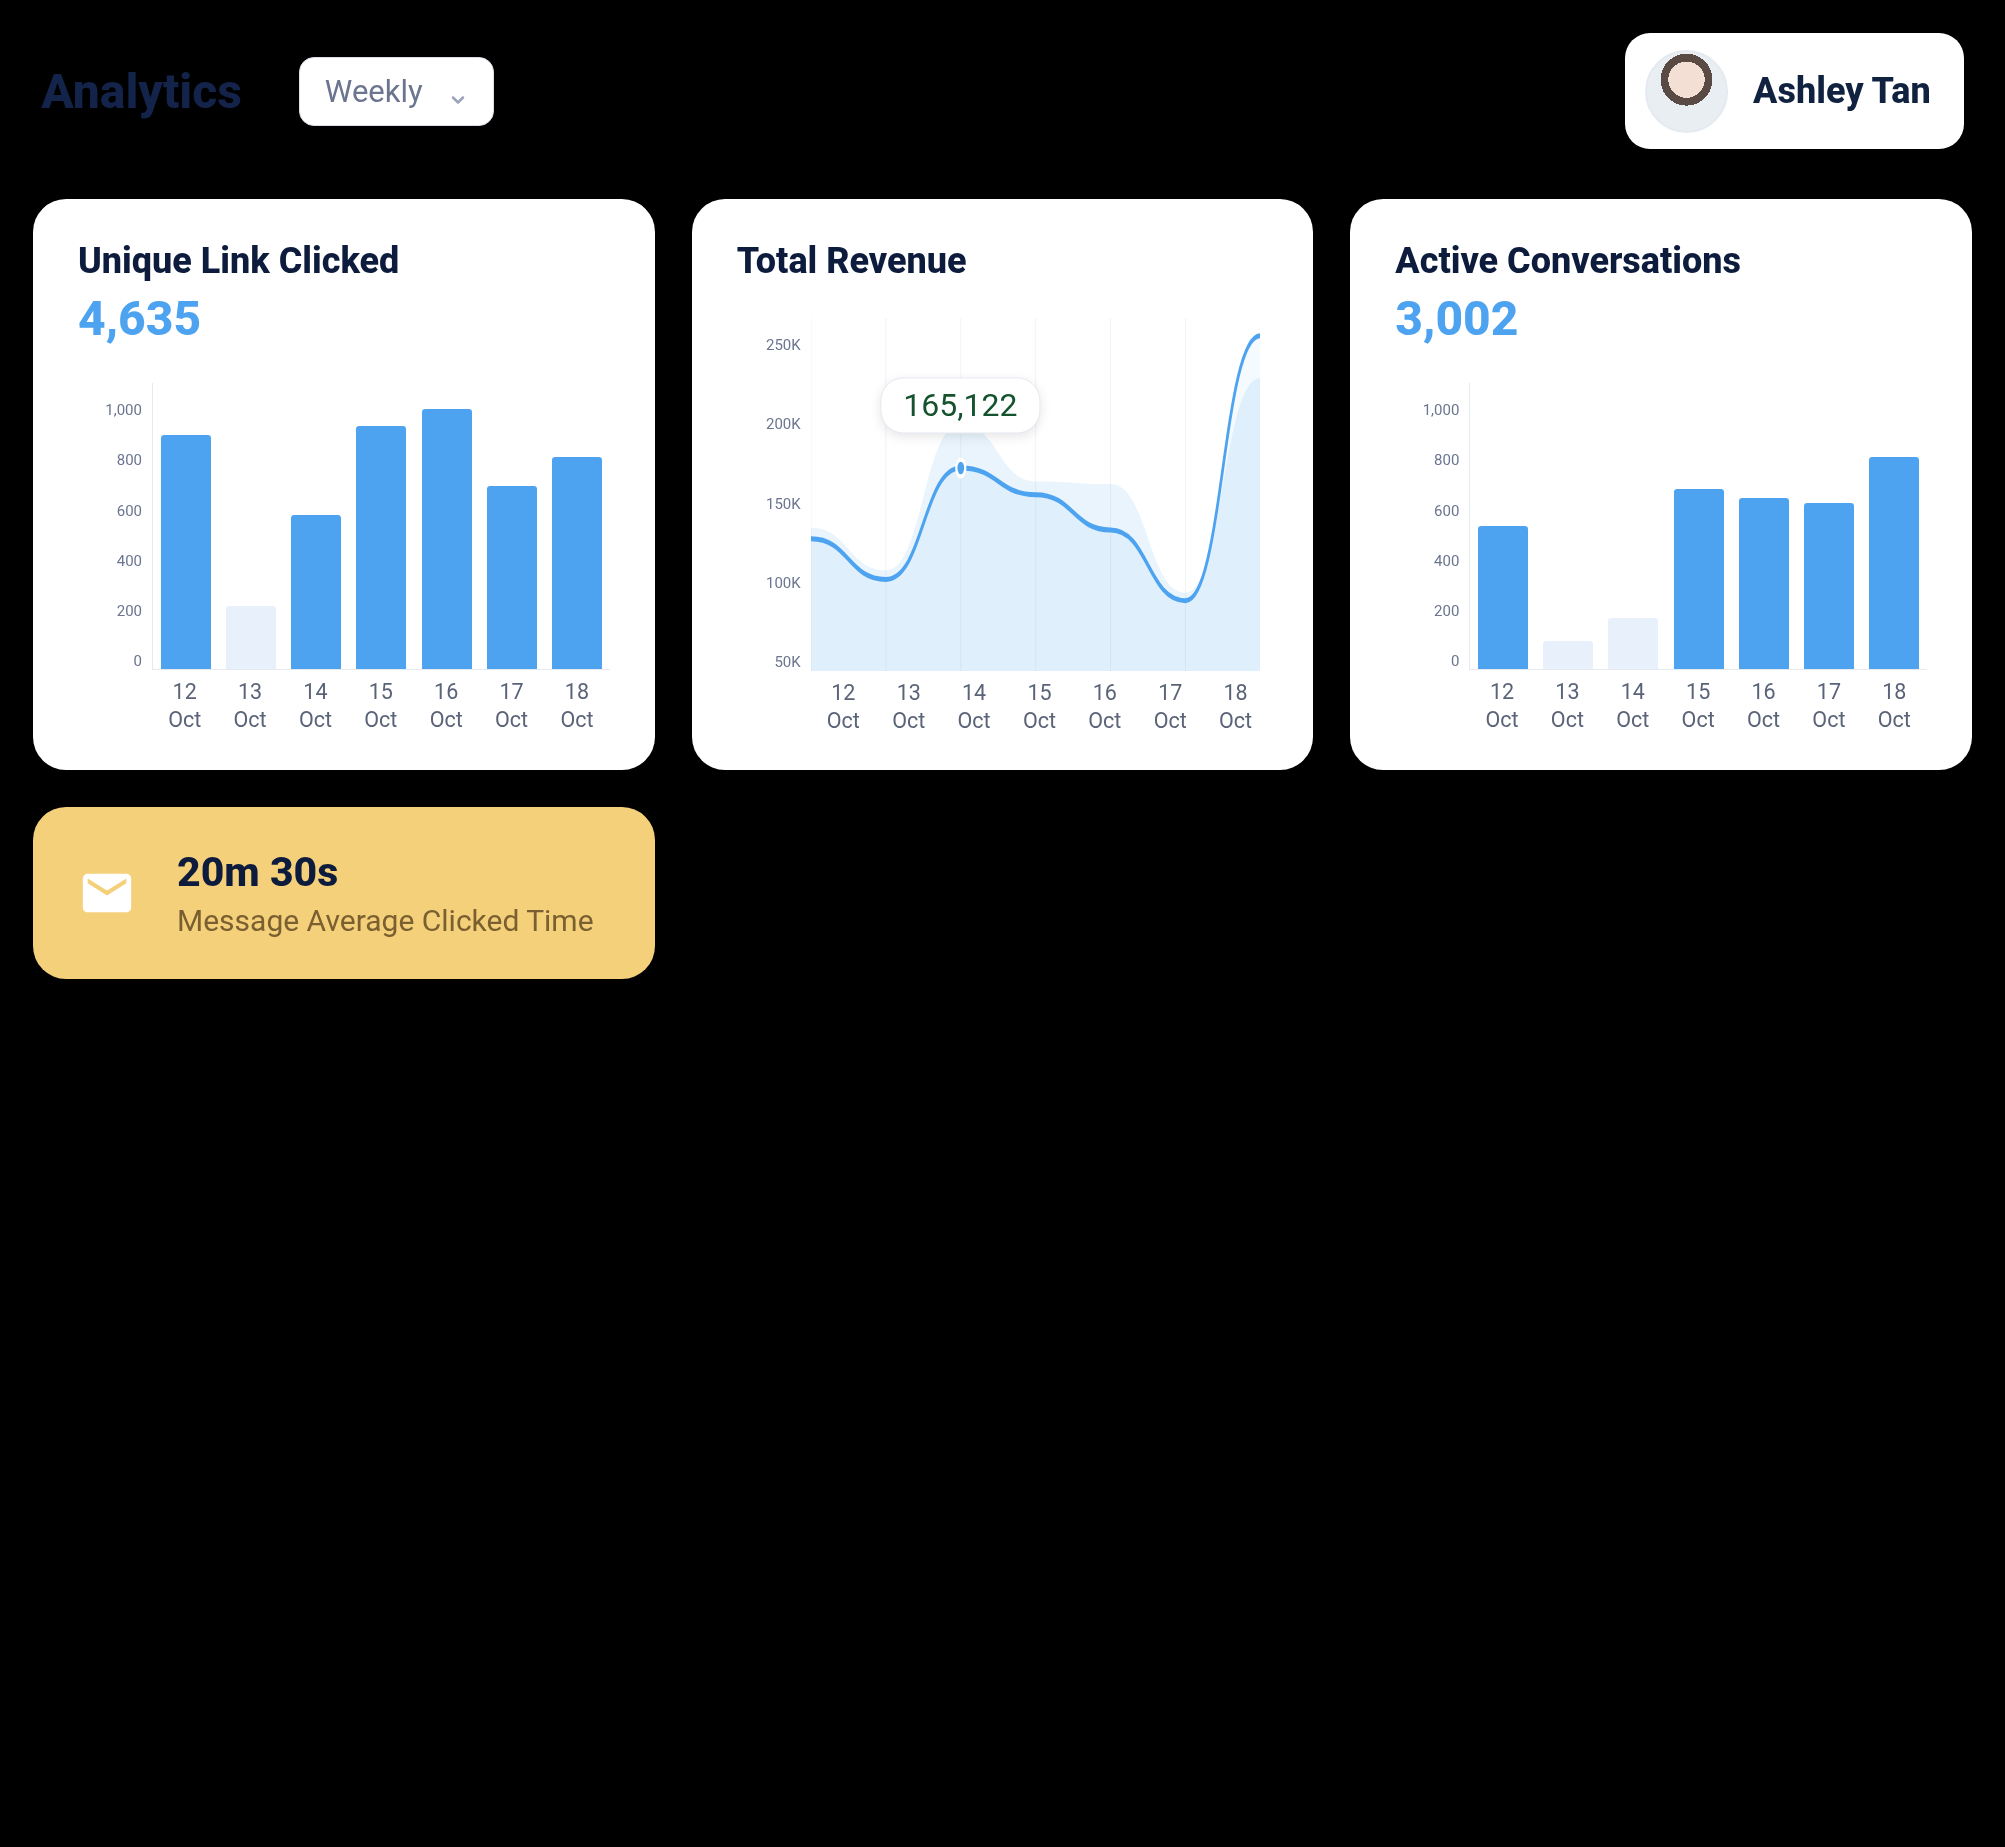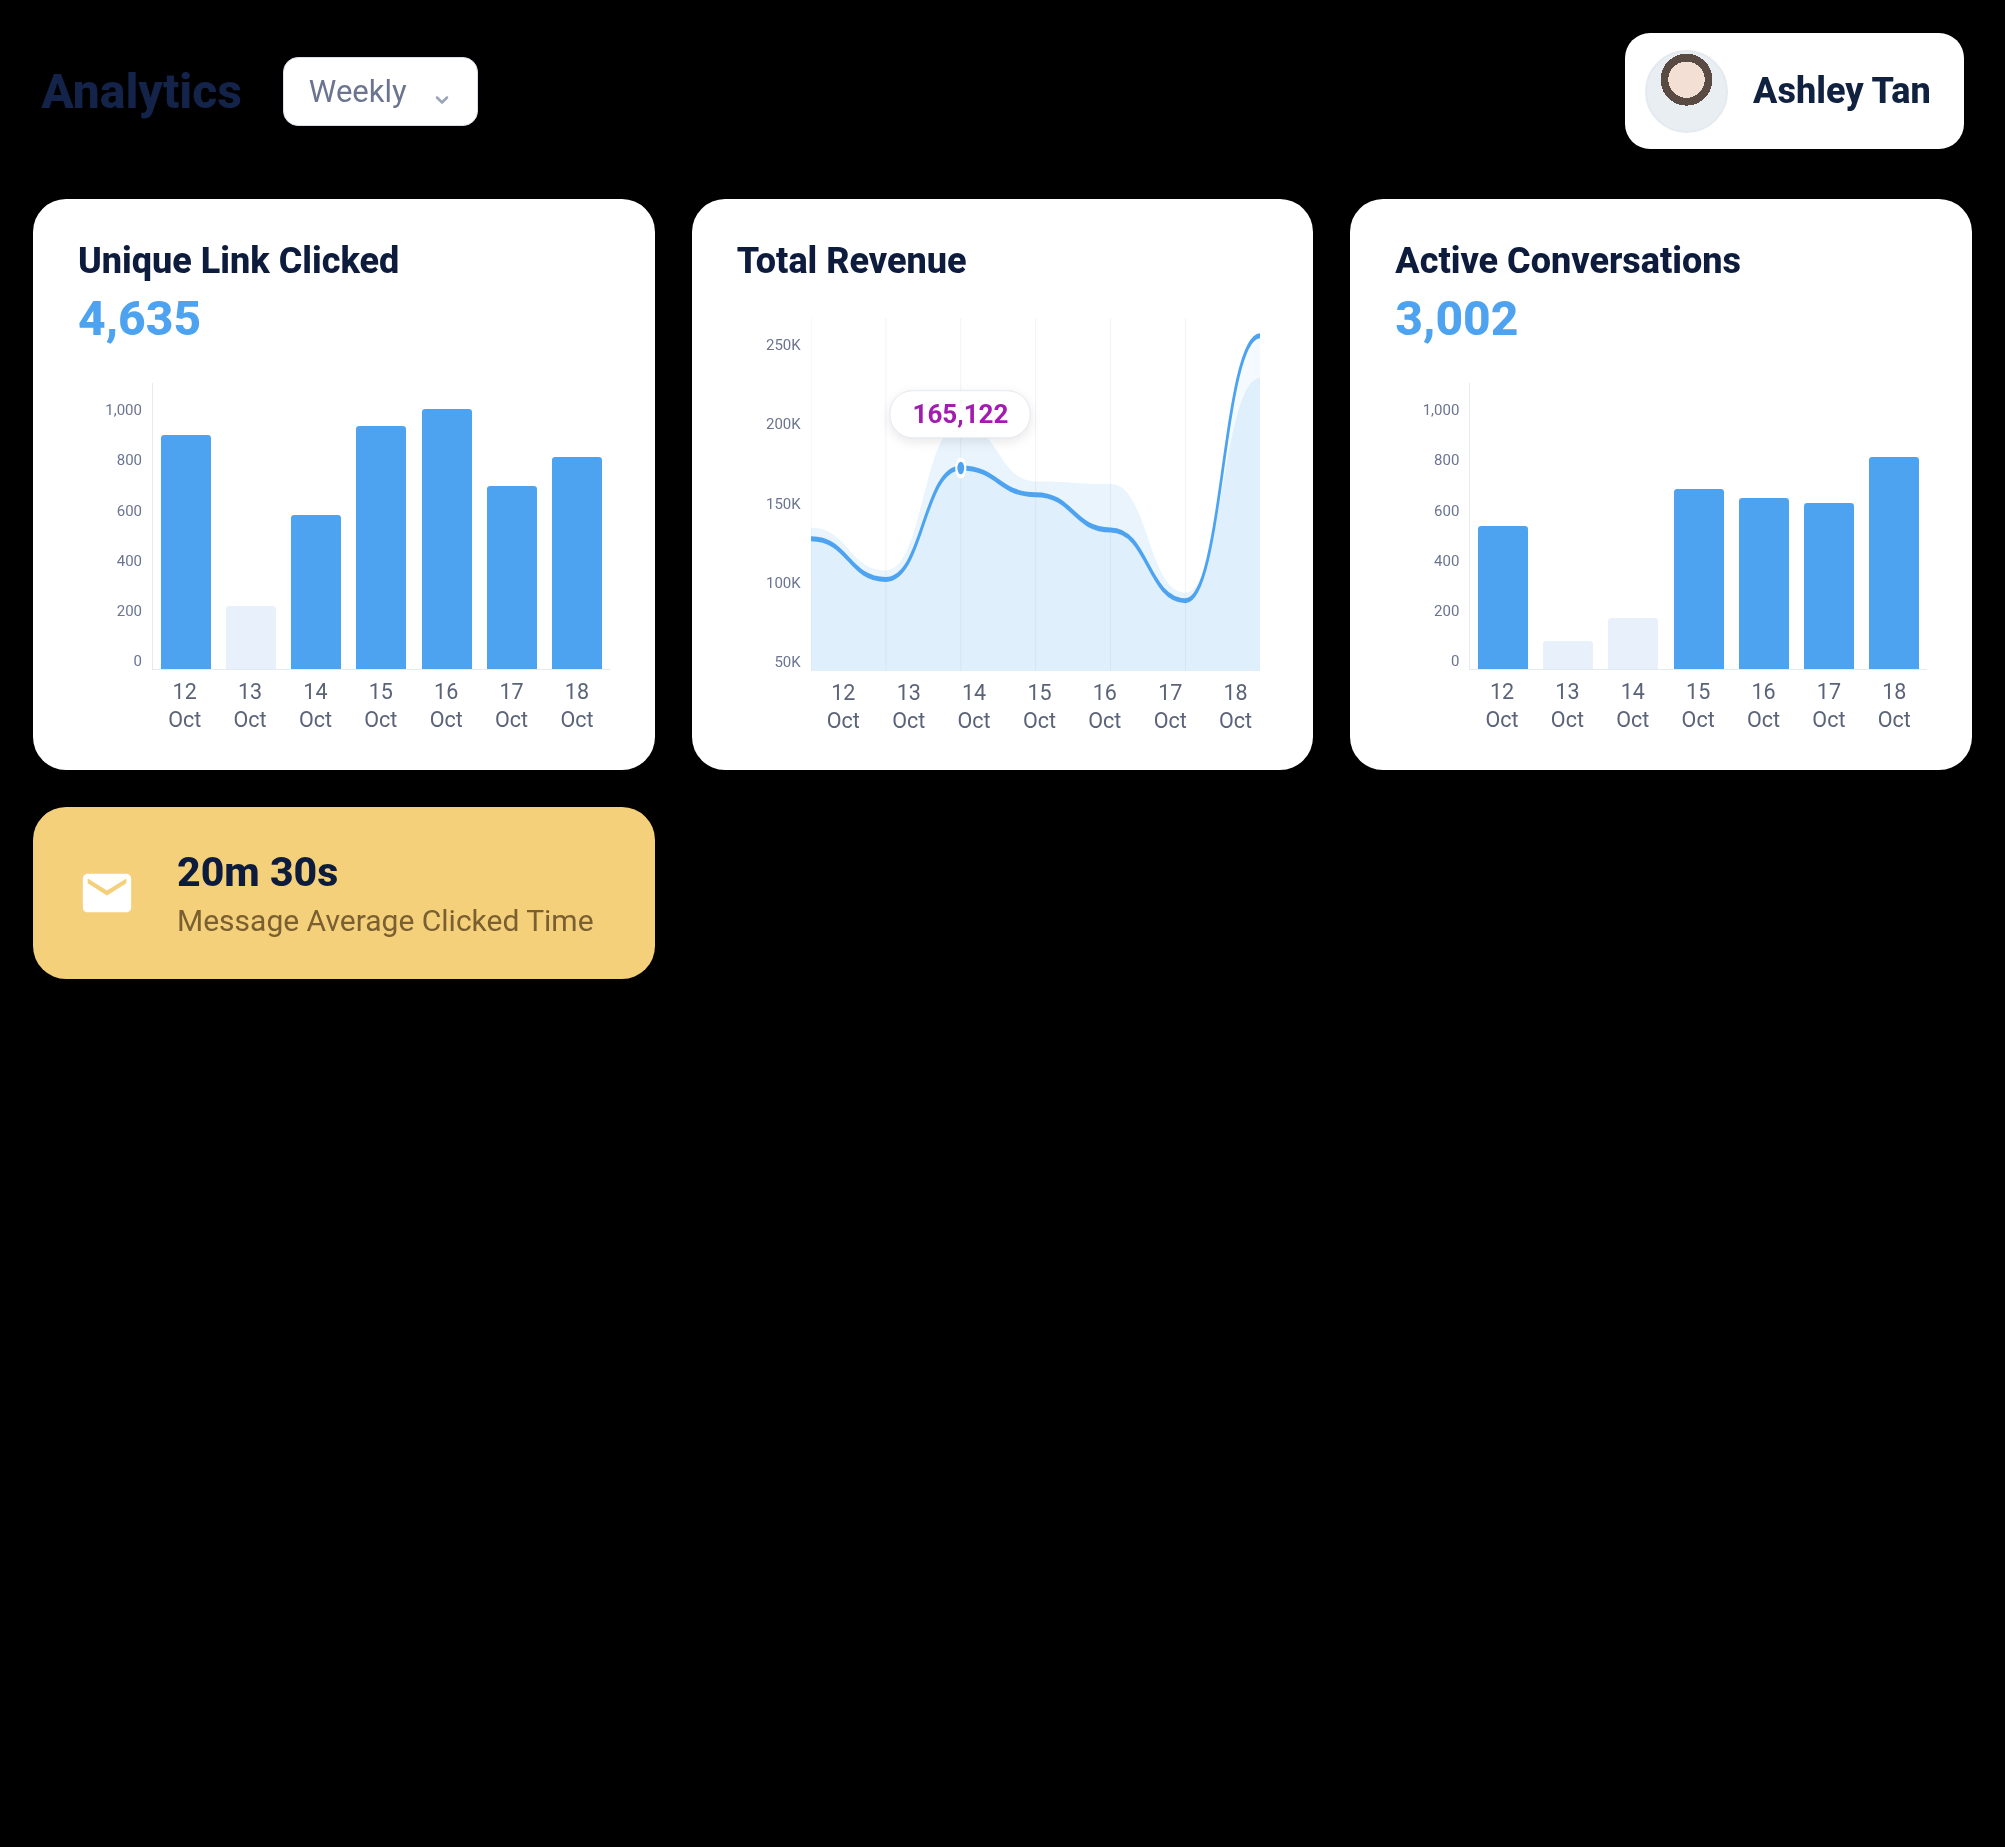--- a/index.html
+++ b/index.html
@@ -14,21 +14,21 @@
   .header {
     display: flex;
     align-items: center;
     justify-content: space-between;
     margin-bottom: 50px;
     padding: 0 8.3px;
   }
   .header-left {
     display: flex;
     align-items: center;
-    gap: 41px;
+    gap: 57px;
   }
   .page-title {
     font-size: 48px;
     font-weight: 800;
     color: #13234a;
   }
   .period-select {
     display: flex;
     align-items: center;
     gap: 25px;
@@ -148,23 +148,23 @@
     position: absolute;
     left: 74px; right: 8.3px; top: 10.7px; bottom: 66px;
   }
   .line-plot svg { width: 100%; height: 100%; }
   .tooltip-bubble {
     position: absolute;
     background: #fff;
     border: 0.8px solid #e5e9f0;
     border-radius: 23px;
     padding: 8.3px 21.5px;
-    font-size: 26px;
-    font-weight: 700;
-    color: #a21caf;
+    font-size: 32px;
+    font-weight: 400;
+    color: #14532d;
     box-shadow: 0 3.3px 11.6px rgba(0,0,0,0.1);
     transform: translate(-50%, -160%);
   }
   .grid-v { stroke: #eef1f6; stroke-width: 2; }
   
   .right-cluster {
     display: flex;
     flex-direction: column;
     gap: 37px;
   }

